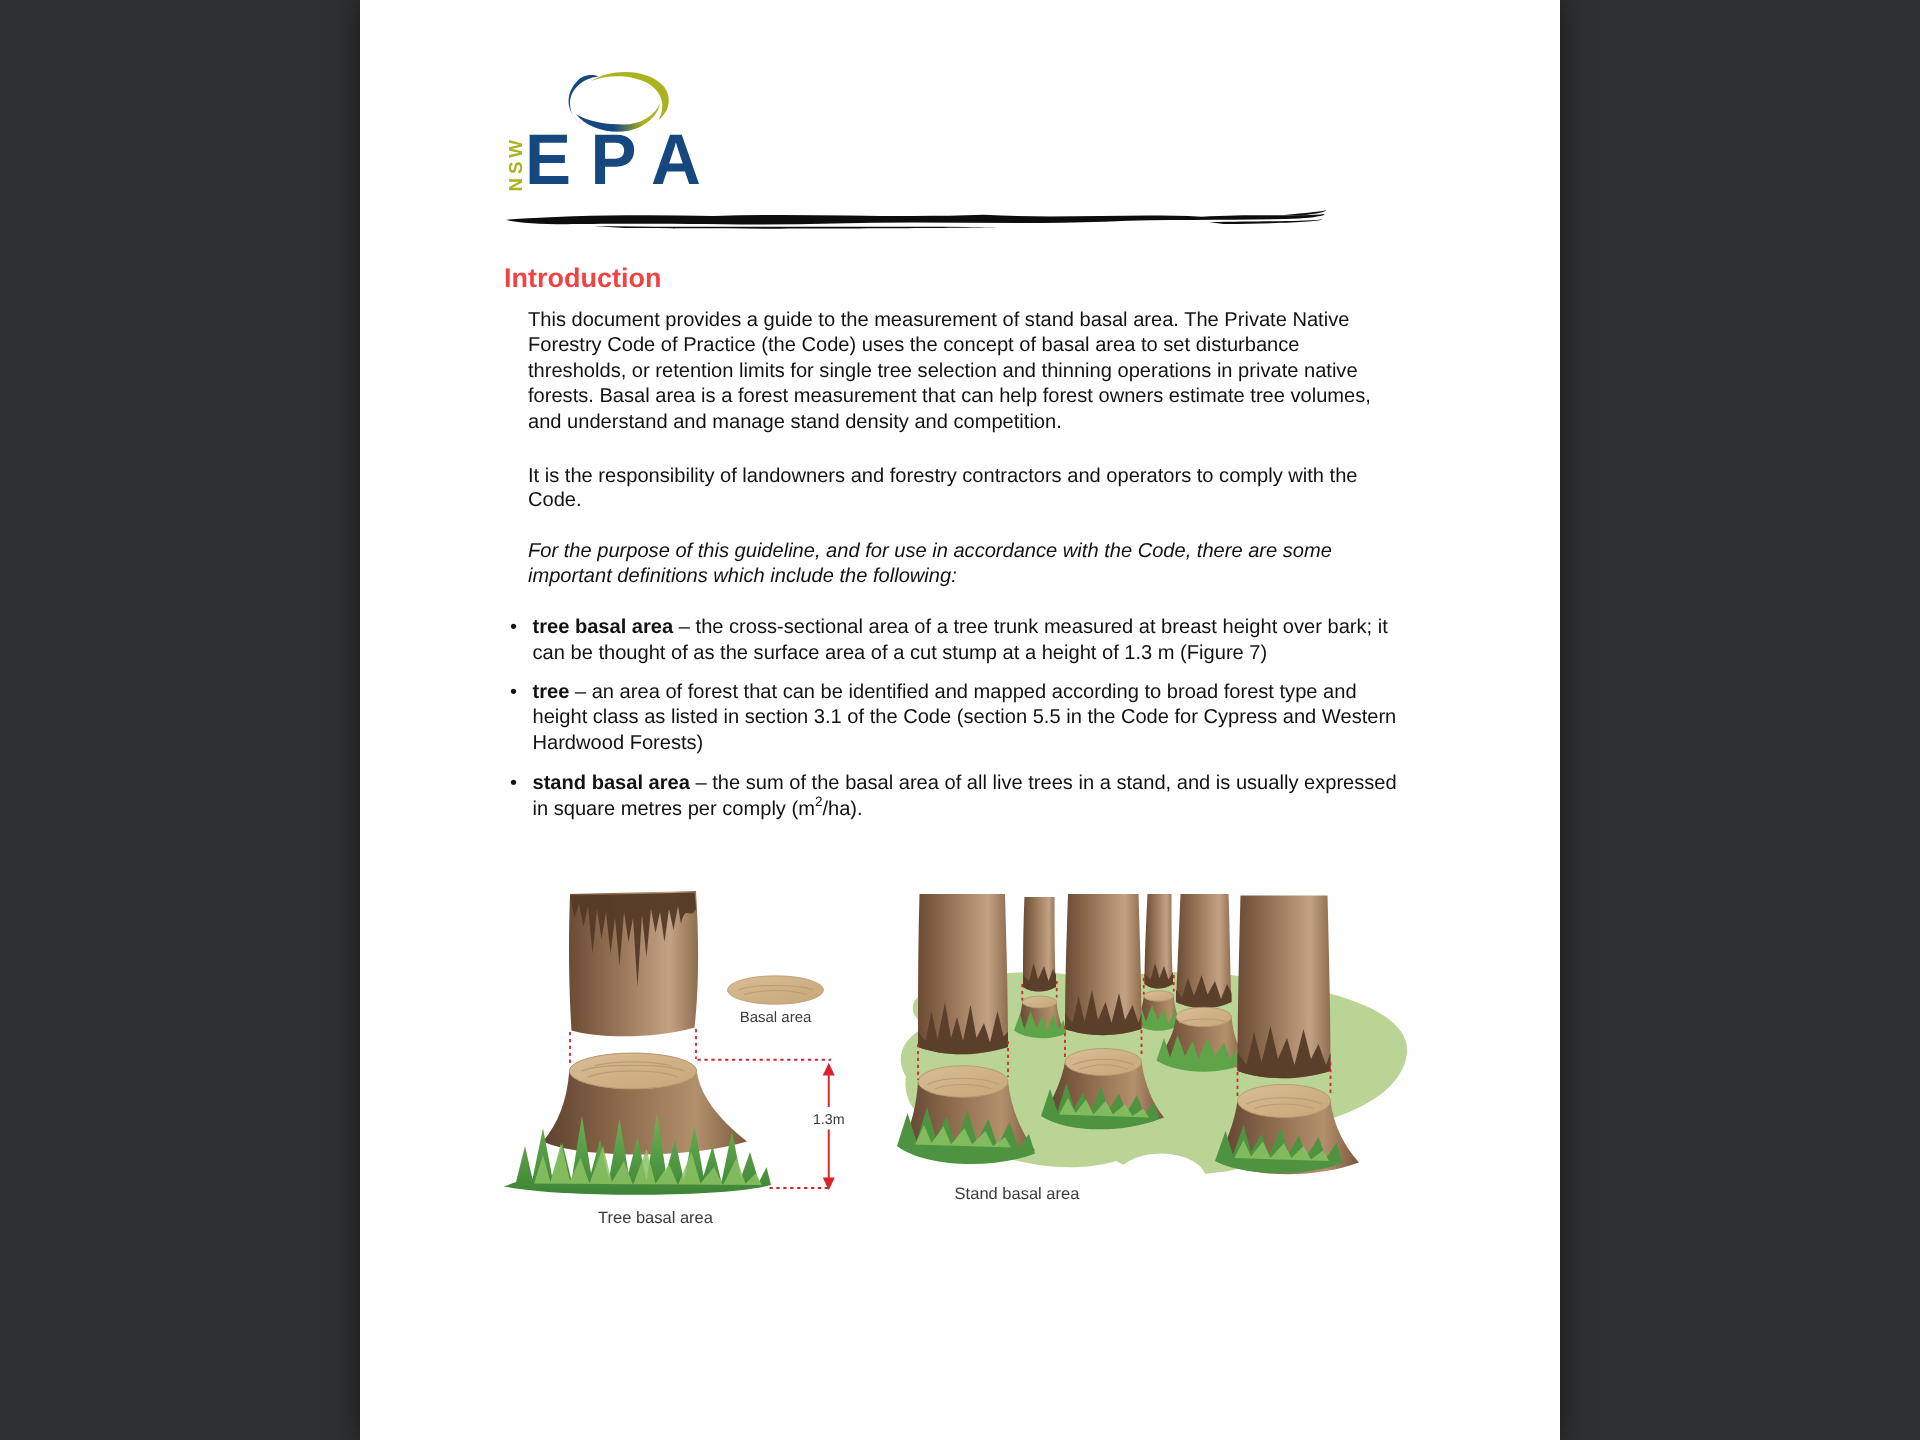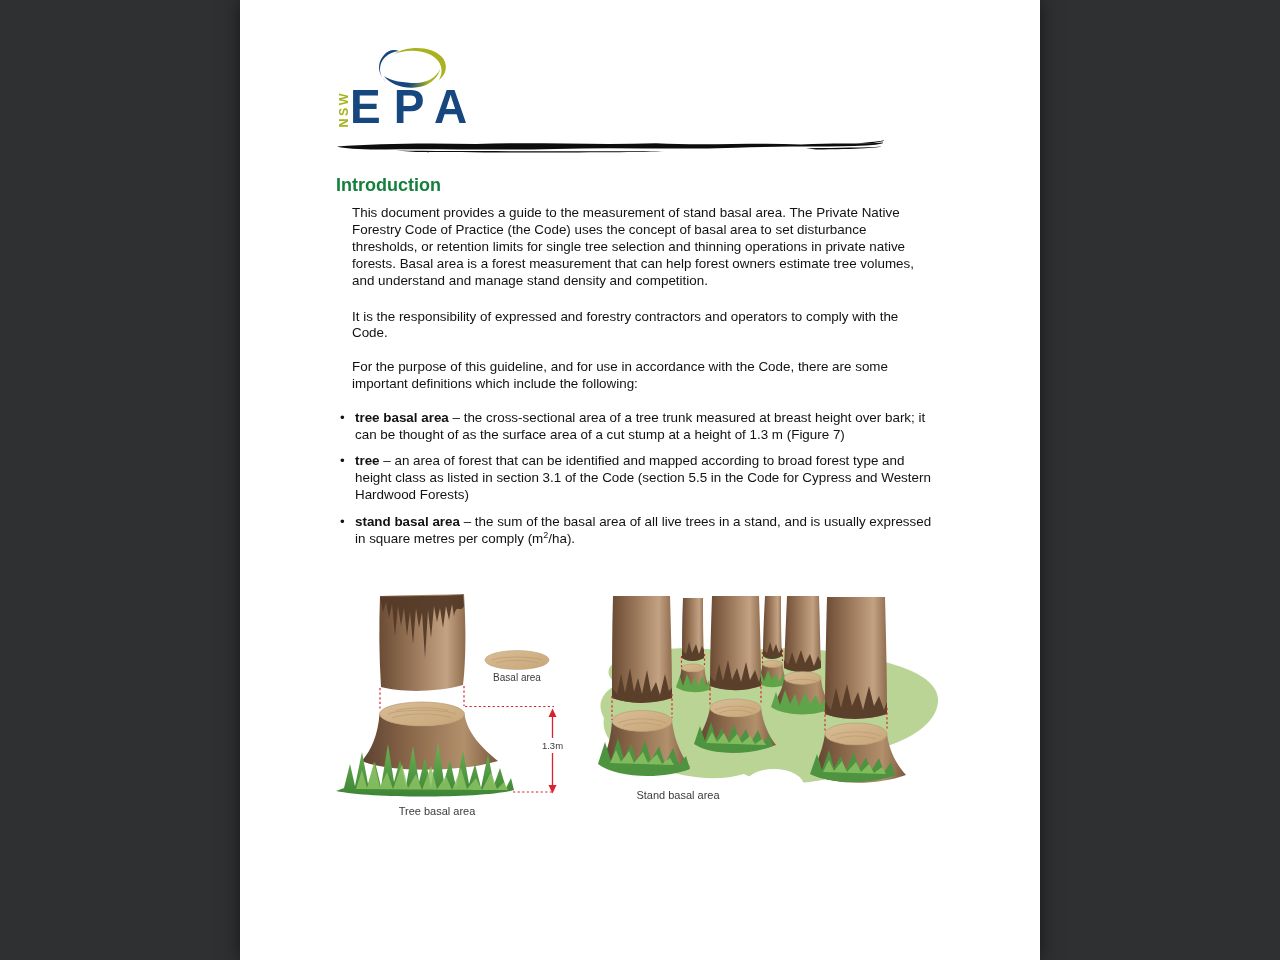--- a/index.html
+++ b/index.html
@@ -9,26 +9,26 @@
   .logo{position:relative;width:160px;height:92px;margin-top:45px;}
   .logo .swirl{position:absolute;left:36px;top:0;width:78px;height:48px;}
   .logo .epa{position:absolute;left:14px;top:38px;font-size:46px;font-weight:bold;
     letter-spacing:13px;color:#17477f;line-height:1;transform:scaleY(1.04);}
   .logo .nsw{position:absolute;left:-15px;top:58px;width:46px;text-align:center;
     font-size:12.5px;font-weight:bold;letter-spacing:2.5px;color:#a9b31f;
     transform:rotate(-90deg);line-height:1;}
   .kicker{margin:64px 0 0;font-size:16px;font-weight:bold;color:#0f8f0f;line-height:19px;}
   .doc-title{margin:23px 0 0;font-size:22px;font-weight:bold;color:#0f0f0f;line-height:25px;}
   .brush{display:block;margin-top:2px;width:549px;height:14px;}
-  .intro-h{margin:22px 0 0;font-size:18px;font-weight:bold;color:#15803d;line-height:21px;}
+  .intro-h{margin:22px 0 0;font-size:18px;font-weight:bold;color:#ef4444;line-height:21px;}
   .body-text{font-size:13.4px;line-height:16.9px;color:#121212;}
   p.body-text{margin:16px;}
   .mt-p1{margin-top:9px!important;}
   .mt-p{margin-top:19px!important;}
-  .mt-p3{margin-top:17px!important;}
+  .mt-p3{margin-top:17px!important;font-style:italic;}
   ul.defs{margin:17px 0 0;padding:0;list-style:none;}
   ul.defs li{position:relative;padding-left:19px;margin:0 0 9.5px;}
   ul.defs li .marker{position:absolute;left:4px;top:0;}
   .term{font-weight:bold;}
   sup{font-size:9px;line-height:0;vertical-align:super;}
   .figures{position:relative;margin-top:44px;height:232px;}
   .fig-left{position:absolute;left:0;top:0;}
   .fig-right{position:absolute;left:252px;top:0;}
   svg text{font-family:"Liberation Sans",sans-serif;fill:#3b3b3b;}
   .dash{stroke:#d8232f;stroke-width:1.2;stroke-dasharray:2.2 2.4;fill:none;}
@@ -60,21 +60,21 @@
   <svg class="brush" viewBox="0 0 549 14">
     <path d="M1,7.5 C40,4.5 90,3.8 140,5 C200,2.8 260,6.5 320,4.2 C370,7 420,3.2 465,5.5 C500,3.5 528,5.5 547,3.6 C548,4.6 540,6 530,6.6 C490,8.4 450,6.8 400,8.8 C340,10.8 280,8.2 220,10 C160,11.6 100,9.4 50,10.4 C28,10.8 8,9.6 1,7.5 Z" fill="#0d0d0d"></path>
     <path d="M60,11.6 C140,12.8 240,11.8 330,12.4 C300,13.4 160,13.8 80,13 Z" fill="#0d0d0d"></path>
     <path d="M470,9.2 C505,8.4 530,8.8 545,7.4 C548,8.2 520,10.2 480,10.4 Z" fill="#0d0d0d"></path>
     <path d="M520,4.4 C535,3 545,2 548,1.2 C549,2 542,3.6 532,4.6 Z" fill="#0d0d0d"></path>
   </svg>
 
   <h2 class="intro-h">Introduction</h2>
 
   <p class="body-text mt-p1">This document provides a guide to the measurement of stand basal area. The Private Native Forestry Code of Practice (the Code) uses the concept of basal area to set disturbance thresholds, or retention limits for single tree selection and thinning operations in private native forests. Basal area is a forest measurement that can help forest owners estimate tree volumes, and understand and manage stand density and competition.</p>
-  <p class="body-text mt-p">It is the responsibility of expressed and forestry contractors and operators to comply with the Code.</p>
+  <p class="body-text mt-p">It is the responsibility of landowners and forestry contractors and operators to comply with the Code.</p>
   <p class="body-text mt-p3">For the purpose of this guideline, and for use in accordance with the Code, there are some important definitions which include the following:</p>
 
   <ul class="defs body-text">
     <li>
       <span class="marker">•</span>
       <span class="term">tree basal area</span><span> – the cross-sectional area of a tree trunk measured at breast height over bark; it can be thought of as the surface area of a cut stump at a height of 1.3 m (Figure 7)</span>
     </li>
     <li>
       <span class="marker">•</span>
       <span class="term">tree</span><span> – an area of forest that can be identified and mapped according to broad forest type and height class as listed in section 3.1 of the Code (section 5.5 in the Code for Cypress and Western Hardwood Forests)</span>

